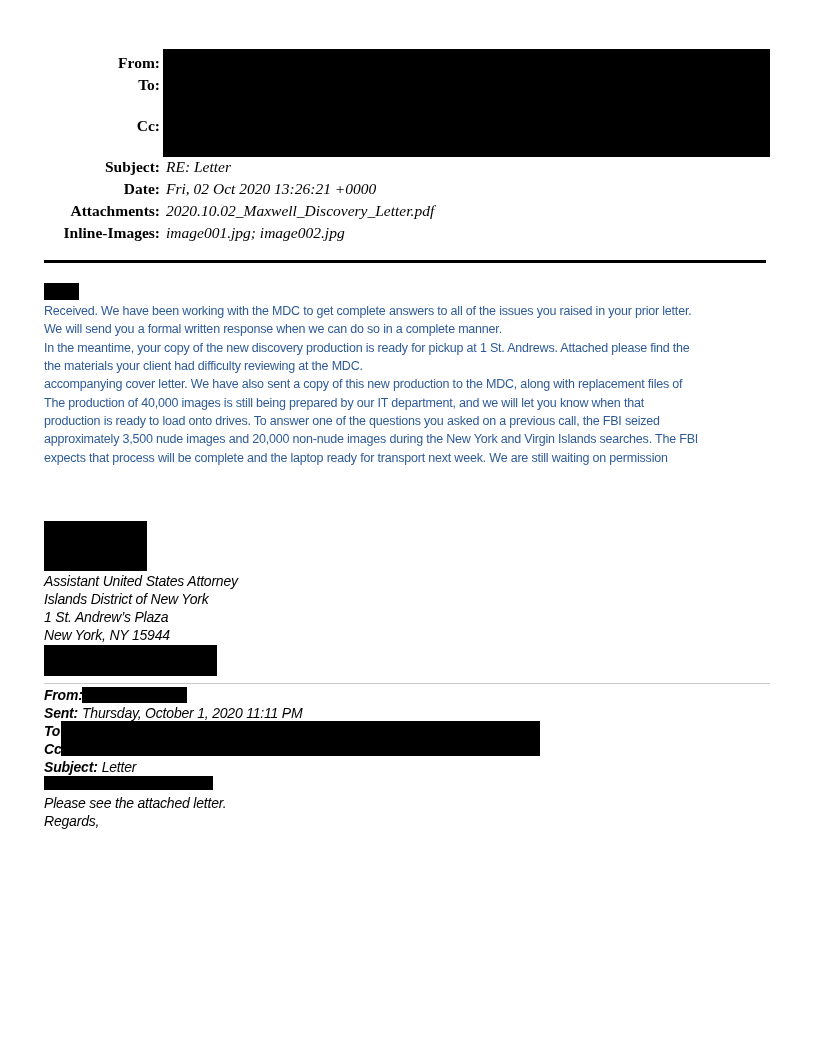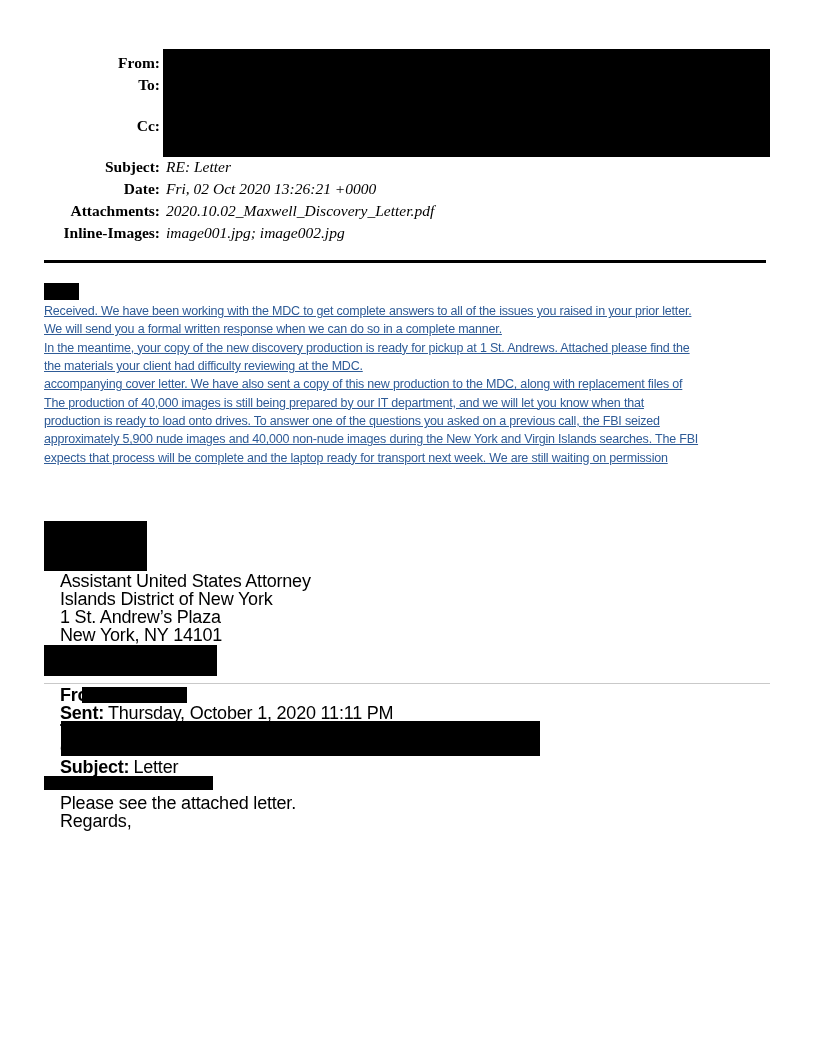--- a/index.html
+++ b/index.html
@@ -41,28 +41,29 @@
     width: 726px; height: 1px;
     background: var(--rule-thin, #c9c9c9);
   }
   
   .body-block {
     position: absolute; left: 44px; top: 302px; width: 745px;
     font-size: 12.5px; letter-spacing: -0.2px;
     line-height: 18.35px;
     color: var(--body-text, #2e5b97);
   }
-  .body-line { white-space: nowrap; text-decoration: underline; }
+  .body-line { white-space: nowrap; }
   
   .sans-line {
-    position: absolute; left: 60px;
-    font-size: 18px; letter-spacing: -0.2px;
+    position: absolute; left: 44px;
+    font-size: 14px; letter-spacing: -0.2px;
     color: var(--text, #000);
     white-space: nowrap;
     line-height: 16px;
+    font-style: italic;
   }
   .b { font-weight: bold; }
   .val { margin-left: 4px; }
   
   .img-box {
     position: absolute; left: 44px; top: 846px;
     width: 261px; height: 155px;
     background: var(--redaction, #000);
     border: 1px solid var(--image-border, #9e9e9e);
   }
@@ -103,30 +104,30 @@
   <div class="redaction" style="left:44px; top:283px; width:35px; height:17px"></div>
 
   <div class="body-block">
     <div class="body-line">Received. We have been working with the MDC to get complete answers to all of the issues you raised in your prior letter.</div>
     <div class="body-line">We will send you a formal written response when we can do so in a complete manner.</div>
     <div class="body-line">In the meantime, your copy of the new discovery production is ready for pickup at 1 St. Andrews. Attached please find the</div>
     <div class="body-line">the materials your client had difficulty reviewing at the MDC.</div>
     <div class="body-line">accompanying cover letter. We have also sent a copy of this new production to the MDC, along with replacement files of</div>
     <div class="body-line">The production of 40,000 images is still being prepared by our IT department, and we will let you know when that</div>
     <div class="body-line">production is ready to load onto drives. To answer one of the questions you asked on a previous call, the FBI seized</div>
-    <div class="body-line">approximately 5,900 nude images and 40,000 non-nude images during the New York and Virgin Islands searches. The FBI</div>
+    <div class="body-line">approximately 3,500 nude images and 20,000 non-nude images during the New York and Virgin Islands searches. The FBI</div>
     <div class="body-line">expects that process will be complete and the laptop ready for transport next week. We are still waiting on permission</div>
   </div>
 
   <div>
     <div class="redaction" style="left:44px; top:521px; width:103px; height:50px"></div>
     <div class="sans-line" style="top:573px">Assistant United States Attorney</div>
     <div class="sans-line" style="top:591px">Islands District of New York</div>
     <div class="sans-line" style="top:609px">1 St. Andrew’s Plaza</div>
-    <div class="sans-line" style="top:627px">New York, NY 14101</div>
+    <div class="sans-line" style="top:627px">New York, NY 15944</div>
     <div class="redaction" style="left:44px; top:645px; width:173px; height:31px"></div>
   </div>
 
   <div class="rule-thin"></div>
 
   <div>
     <div class="sans-line" style="top:687px">
       <span class="b">From:</span>
     </div>
     <div class="redaction" style="left:82px; top:687px; width:105px; height:16px"></div>

